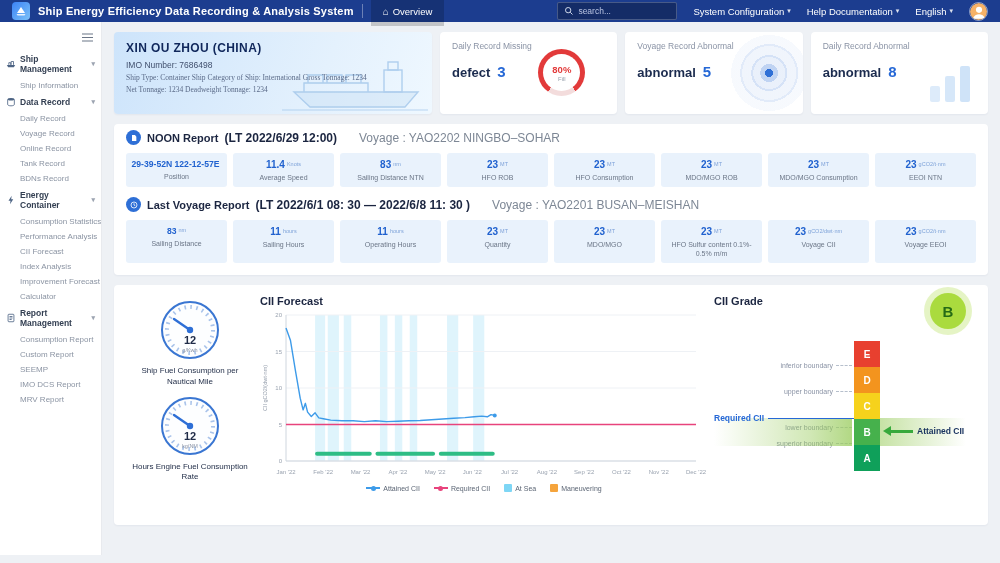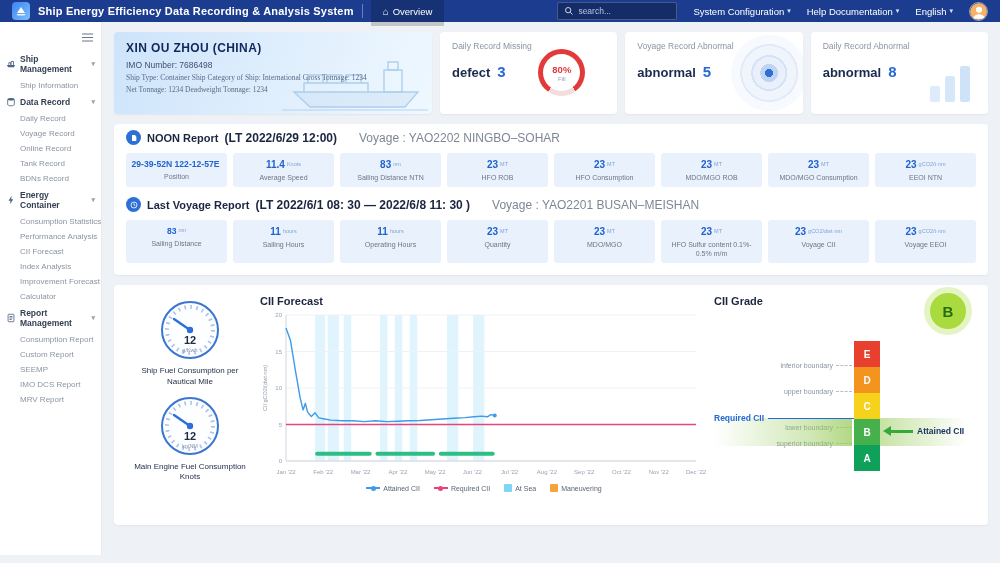--- a/index.html
+++ b/index.html
@@ -428,21 +428,21 @@
         </div>
         <div class="gauge-block">
           <svg width="62" height="62" viewBox="0 0 62 62">
             <circle cx="31" cy="31" r="28" fill="#fdfeff" stroke="#3a76d2" stroke-width="2"></circle>
             <circle cx="31" cy="31" r="23" fill="none" stroke="#a9c3ea" stroke-width="4" stroke-dasharray="1.6 4.4"></circle>
             <line x1="31" y1="31" x2="15" y2="20" stroke="#2e6fd6" stroke-width="2.4" stroke-linecap="round"></line>
             <circle cx="31" cy="31" r="3.2" fill="#2e6fd6"></circle>
             <text x="31" y="45" text-anchor="middle" font-size="11" font-weight="bold" fill="#1f2b47">12</text>
             <text x="31" y="53" text-anchor="middle" font-size="5.5" fill="#8a93a5">kg/NM</text>
           </svg>
-          <div class="gauge-label">Main Engine Fuel Consumption Knots</div>
+          <div class="gauge-label">Hours Engine Fuel Consumption Rate</div>
         </div>
       </div>
 
       <div class="chart-col">
         <div class="panel-title">CII Forecast</div>
         <svg id="cii-svg" width="446" height="172">
             <rect x="55.07272727272727" y="8" width="10.06363636363637" height="146" fill="#c9ecfa" opacity="0.6"></rect>
             <rect x="67.74545454545455" y="8" width="11.181818181818187" height="146" fill="#c9ecfa" opacity="0.6"></rect>
             <rect x="83.77272727272727" y="8" width="7.454545454545453" height="146" fill="#c9ecfa" opacity="0.6"></rect>
             <rect x="119.92727272727272" y="8" width="7.4545454545454675" height="146" fill="#c9ecfa" opacity="0.6"></rect>

